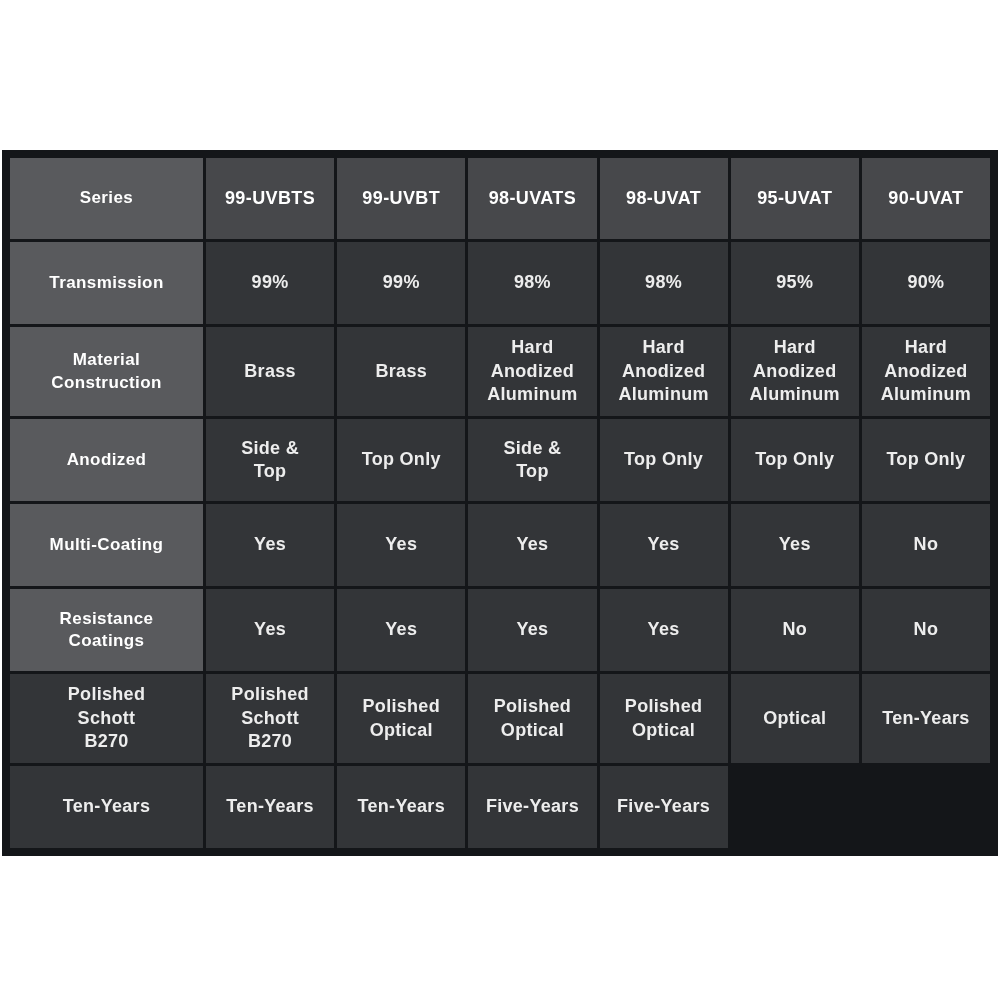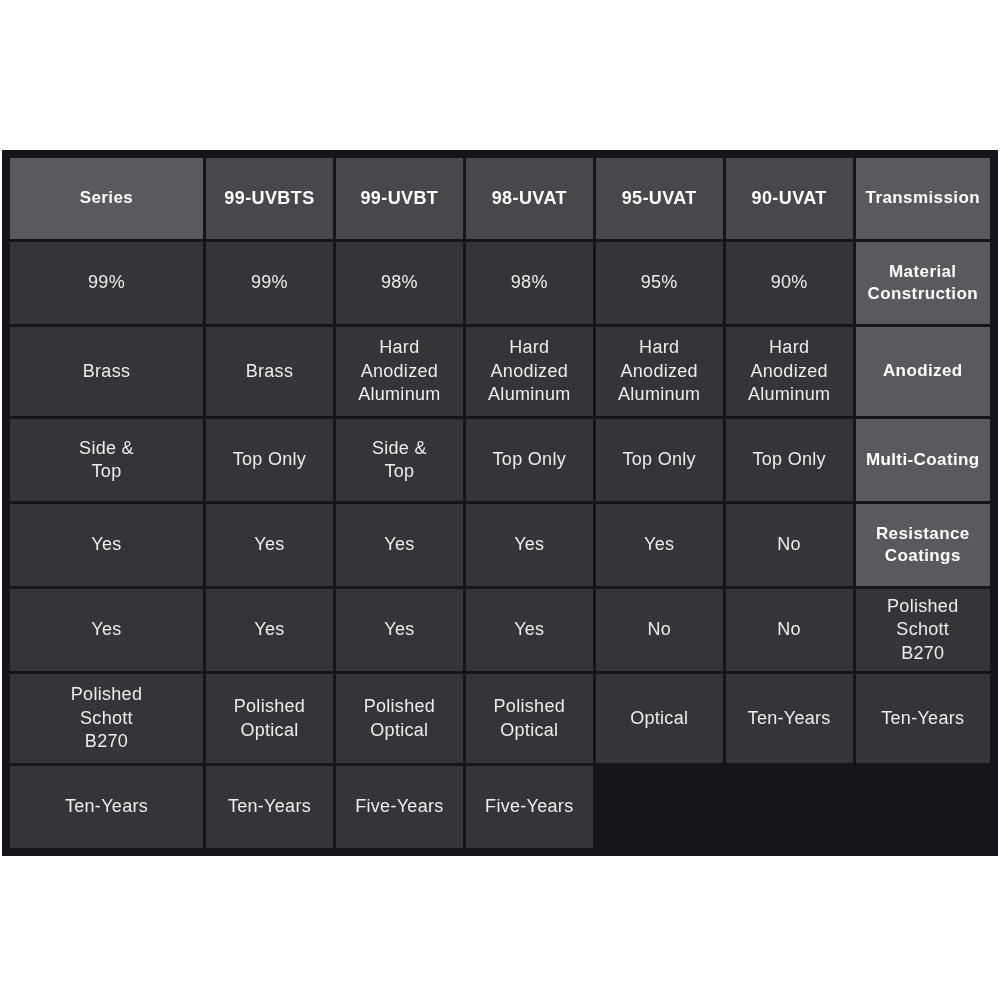--- a/index.html
+++ b/index.html
@@ -48,34 +48,35 @@
   .head-cell {
     background: var(--header-bg, #47484b);
     color: var(--label-text, #ffffff);
     font-weight: bold;
     font-size: 18px;
     letter-spacing: 0.4px;
   }
   .data-cell {
     background: var(--cell-bg, #333538);
     color: var(--cell-text, #ededed);
-    font-weight: 400;
+    font-weight: 700;
     font-size: 18px;
     letter-spacing: 0.3px;
   }
 </style>
 </head>
 <body>
 
 <div class="page">
   <div class="spec-table">
 
     <div class="cell label-cell">Series</div>
     <div class="cell head-cell">99-UVBTS</div>
     <div class="cell head-cell">99-UVBT</div>
+    <div class="cell head-cell">98-UVATS</div>
     <div class="cell head-cell">98-UVAT</div>
     <div class="cell head-cell">95-UVAT</div>
     <div class="cell head-cell">90-UVAT</div>
 
     <div class="cell label-cell">Transmission</div>
     <div class="cell data-cell">99%</div>
     <div class="cell data-cell">99%</div>
     <div class="cell data-cell">98%</div>
     <div class="cell data-cell">98%</div>
     <div class="cell data-cell">95%</div>

